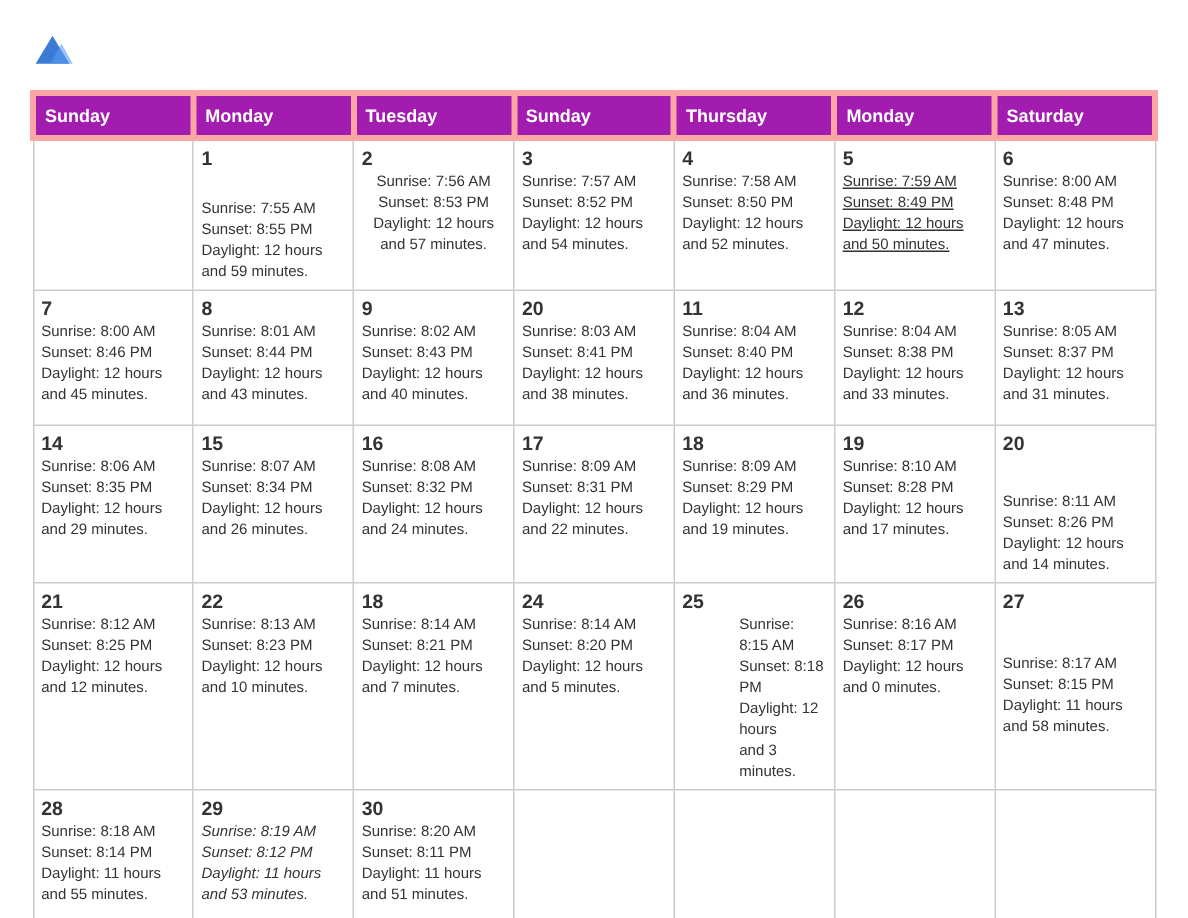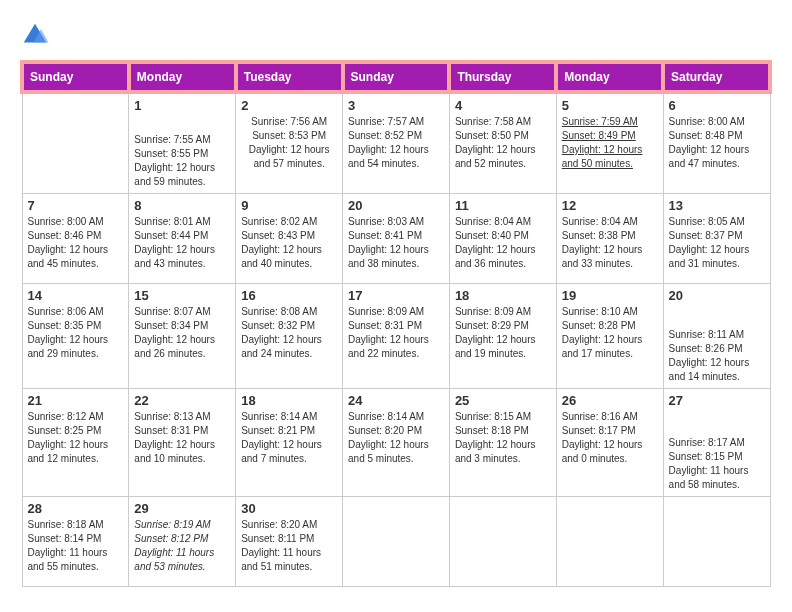--- a/index.html
+++ b/index.html
@@ -275,41 +275,41 @@
         <td>
           <div class="day-number">21</div>
           <div class="day-info" style="white-space: pre-line;">Sunrise: 8:12 AM
 Sunset: 8:25 PM
 Daylight: 12 hours
 and 12 minutes.</div>
         </td>
         <td>
           <div class="day-number">22</div>
           <div class="day-info" style="white-space: pre-line;">Sunrise: 8:13 AM
-Sunset: 8:31 PM
+Sunset: 8:23 PM
 Daylight: 12 hours
 and 10 minutes.</div>
         </td>
         <td>
           <div class="day-number">18</div>
           <div class="day-info" style="white-space: pre-line;">Sunrise: 8:14 AM
 Sunset: 8:21 PM
 Daylight: 12 hours
 and 7 minutes.</div>
         </td>
         <td>
           <div class="day-number">24</div>
           <div class="day-info" style="white-space: pre-line;">Sunrise: 8:14 AM
 Sunset: 8:20 PM
 Daylight: 12 hours
 and 5 minutes.</div>
         </td>
         <td>
           <div class="day-number">25</div>
-          <div class="day-info" style="white-space: pre-line;">Sunrise: 8:15 AM
+          <div class="day-info" style="white-space: pre-line; margin-left: 38px;">Sunrise: 8:15 AM
 Sunset: 8:18 PM
 Daylight: 12 hours
 and 3 minutes.</div>
         </td>
         <td>
           <div class="day-number">26</div>
           <div class="day-info" style="white-space: pre-line;">Sunrise: 8:16 AM
 Sunset: 8:17 PM
 Daylight: 12 hours
 and 0 minutes.</div>

